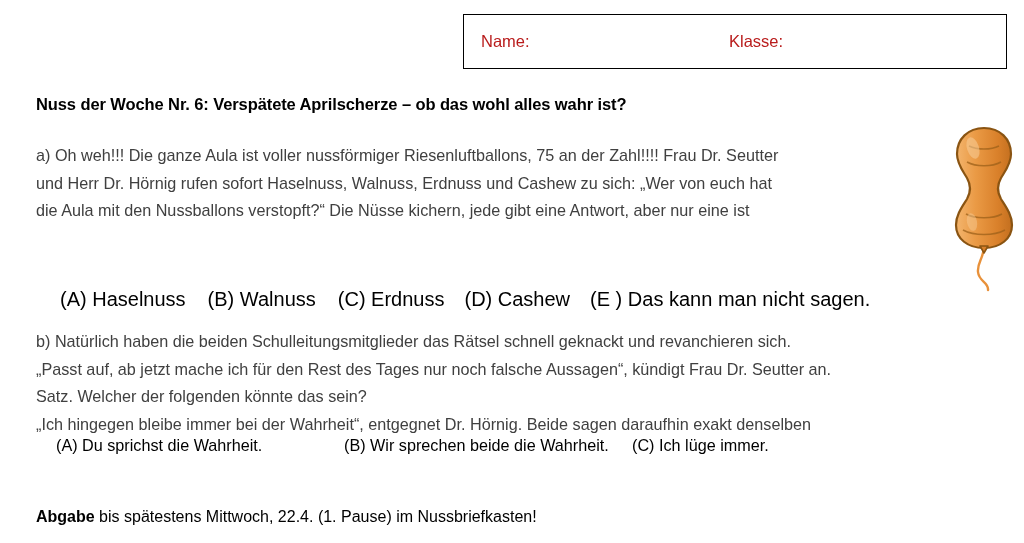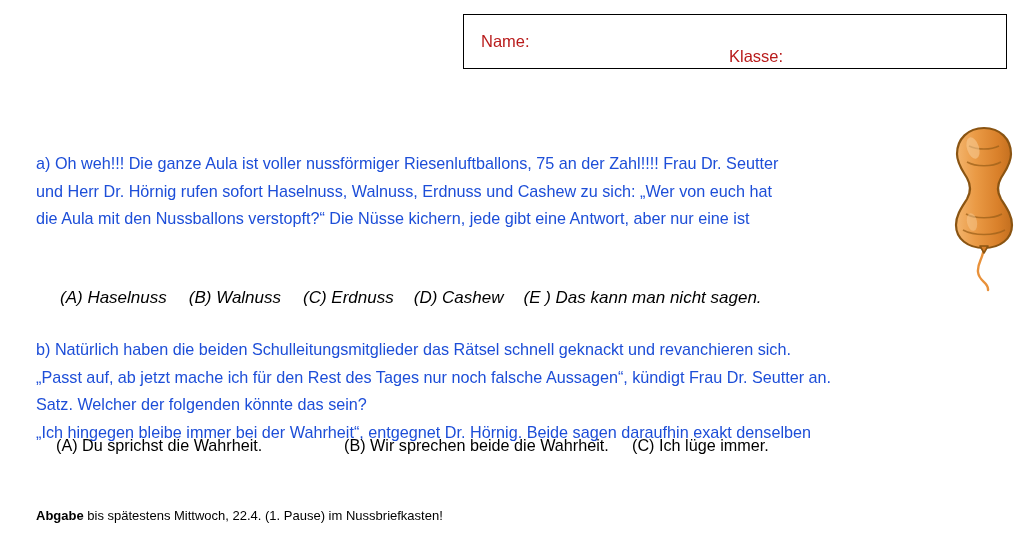--- a/index.html
+++ b/index.html
@@ -30,40 +30,39 @@
     border: 1.5px solid #000000;
     box-sizing: border-box;
   }
   .namebox .field {
     position: absolute;
     font-size: 16.5px;
     color: #b91c1c;
     white-space: nowrap;
   }
   .namebox .field-name { left: 17px; top: 17px; }
-  .namebox .field-class { left: 265px; top: 32px; }
+  .namebox .field-class { left: 265px; top: 17px; }
 
   
   .doc-title {
     position: absolute;
     left: 36px;
     top: 95px;
     font-size: 16.5px;
     font-weight: bold;
     letter-spacing: -0.1px;
     white-space: nowrap;
   }
 
   
   .para {
     position: absolute;
     font-size: 16.2px;
     line-height: 27.5px;
-    color: #1d4ed8;
-    margin-top: 8px;
+    color: #404040;
   }
   .para-a {
     left: 36px;
     top: 142px;
     width: 895px;
   }
   .para-a .line { white-space: nowrap; }
   .para-b {
     left: 36px;
     top: 328px;
@@ -71,23 +70,22 @@
   }
   .para-b .line { white-space: nowrap; }
 
   em.it { font-style: italic; }
 
   
   .answers-a {
     position: absolute;
     left: 60px;
     top: 288px;
-    font-size: 17px;
+    font-size: 20px;
     white-space: nowrap;
-    font-style: italic;
   }
   .answers-a .opt { display: inline-block; }
   .answers-a .gap-1 { display:inline-block; width: 22px; }
   .answers-a .gap-2 { display:inline-block; width: 20px; }
 
   
   .answers-b {
     position: absolute;
     left: 36px;
     top: 432px;
@@ -97,21 +95,21 @@
   .answers-b .row { white-space: nowrap; margin-left: 20px; }
   .answers-b .c1 { display: inline-block; width: 288px; }
   .answers-b .c2 { display: inline-block; width: 288px; }
   .answers-b .c3 { display: inline-block; }
 
   
   .footer {
     position: absolute;
     left: 36px;
     top: 508px;
-    font-size: 13px;
+    font-size: 16px;
     white-space: nowrap;
   }
   .footer b { font-weight: bold; }
 
   
   .balloon-box {
     position: absolute;
     left: 947px;
     top: 122px;
     width: 74px;
@@ -121,20 +119,21 @@
 </head>
 <body>
 
 <div class="page">
 
   <div class="namebox">
     <span class="field field-name">Name:</span>
     <span class="field field-class">Klasse:</span>
   </div>
 
+  <div class="doc-title">Nuss der Woche Nr. 6: Verspätete Aprilscherze – ob das wohl alles wahr ist?</div>
 
   <div class="para para-a">
     <div class="line">a) Oh weh!!! Die ganze Aula ist voller nussförmiger Riesenluftballons, 75 an der Zahl!!!! Frau Dr. Seutter</div>
     <div class="line">und Herr Dr. Hörnig rufen sofort Haselnuss, Walnuss, Erdnuss und Cashew zu sich: „Wer von euch hat</div>
     <div class="line">die Aula mit den Nussballons verstopft?“ Die Nüsse kichern, jede gibt eine Antwort, aber nur eine ist</div>
   </div>
 
   <div class="answers-a"><span class="opt">(A)  Haselnuss</span><span class="gap-1"></span><span class="opt">(B) Walnuss</span><span class="gap-1"></span><span class="opt">(C) Erdnuss</span><span class="gap-2"></span><span class="opt">(D)  Cashew</span><span class="gap-2"></span><span class="opt">(E ) Das kann man nicht sagen.</span></div>
 
   <div class="para para-b">

